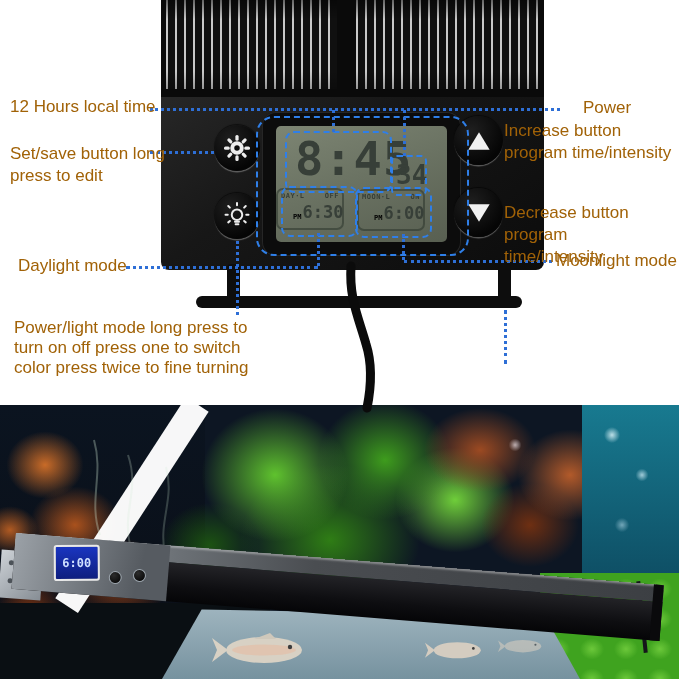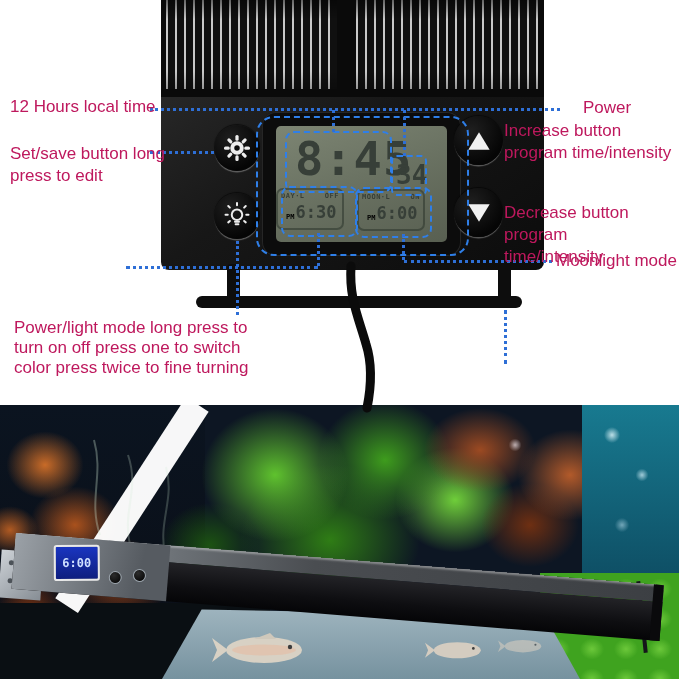--- a/index.html
+++ b/index.html
@@ -1,21 +1,21 @@
 <!DOCTYPE html>
 <html><head>
 <meta charset="utf-8">
 <style>
   html,body{margin:0;padding:0;background:#fff;}
   .canvas{position:relative;width:679px;height:679px;background:#ffffff;overflow:hidden;
           font-family:"Liberation Sans",sans-serif;}
   .abs{position:absolute;}
 
   
-  .lbl{position:absolute;color:#be185d;font-size:17px;line-height:22px;white-space:pre-line;z-index:40;}
+  .lbl{position:absolute;color:#a16207;font-size:17px;line-height:22px;white-space:pre-line;z-index:40;}
 
   
   .lead-h{position:absolute;border-top:3px dotted #2e6fd6;z-index:35;}
   .lead-v{position:absolute;border-left:3px dotted #2e6fd6;width:0;z-index:35;}
 
   
   .fins-bg{left:161px;top:0;width:383px;height:97px;background:#0a0a0a;}
   .fin{top:0;height:89px;
        background:
          linear-gradient(to bottom, rgba(0,0,0,.5), rgba(0,0,0,0) 22%, rgba(0,0,0,0) 80%, rgba(0,0,0,.25)),
@@ -31,21 +31,21 @@
           background:linear-gradient(160deg,#7d8573 0%,#6b7363 45%,#585f51 100%);
           color:#373f38;}
   .lcd{font-family:"DejaVu Sans Mono",monospace;font-weight:bold;color:#373f38;}
   .main-time{left:283px;top:131px;font-size:47px;letter-spacing:1px;line-height:56px;margin-left:12px;}
   .seconds{left:396px;top:160px;font-size:26px;line-height:30px;}
   .subbox{position:absolute;width:68px;height:42px;border:2px solid rgba(44,52,44,.55);
           border-radius:7px;padding:2px 3px;box-sizing:border-box;}
   .subrow{display:flex;justify-content:space-between;font-size:7px;font-weight:bold;
           letter-spacing:.5px;color:#373f38;font-family:"DejaVu Sans Mono",monospace;}
   .subtime{display:flex;align-items:flex-end;}
-  .meridiem{font-size:7px;font-weight:bold;margin:0 1px 3px 5px;font-family:"DejaVu Sans Mono",monospace;}
+  .meridiem{font-size:7px;font-weight:bold;margin:0 1px 3px 12px;font-family:"DejaVu Sans Mono",monospace;}
   .subdigits{font-size:17px;line-height:24px;}
 
   
   .dash{position:absolute;border:2px dashed #2f7fe8;border-radius:9px;z-index:30;}
 
   
   .devbtn{position:absolute;border-radius:50%;
           background:radial-gradient(circle at 36% 30%, #1f1f1f, #050505 72%);
           box-shadow:0 2px 1px -0.5px rgba(255,255,255,.30), 0 -1px 1px rgba(0,0,0,.6);
           display:flex;align-items:center;justify-content:center;z-index:20;}
@@ -199,20 +199,21 @@
   <div class="lead-h" style="left:126px;top:266px;width:192px;"></div>
   <div class="lead-v" style="left:317px;top:233px;height:33px;"></div>
   <div class="lead-h" style="left:404px;top:260px;width:148px;"></div>
   <div class="lead-v" style="left:402px;top:234px;height:26px;"></div>
   <div class="lead-v" style="left:236px;top:241px;height:74px;"></div>
   <div class="lead-v" style="left:504px;top:310px;height:54px;"></div>
 
   <div class="lbl" style="left:10px;top:96px;">12 Hours local time</div>
   <div class="lbl" style="left:10px;top:143px;">Set/save button long
 press to edit</div>
+  <div class="lbl" style="left:18px;top:255px;">Daylight mode</div>
   <div class="lbl" style="left:14px;top:318px;line-height:20px;">Power/light mode long press to
 turn on off press one to switch
 color press twice to fine turning</div>
   <div class="lbl" style="left:583px;top:97px;">Power</div>
   <div class="lbl" style="left:504px;top:120px;">Increase button
 program time/intensity</div>
   <div class="lbl" style="left:504px;top:202px;">Decrease button program
 time/intensity</div>
   <div class="lbl" style="left:556px;top:250px;">Moonlight mode</div>
 

